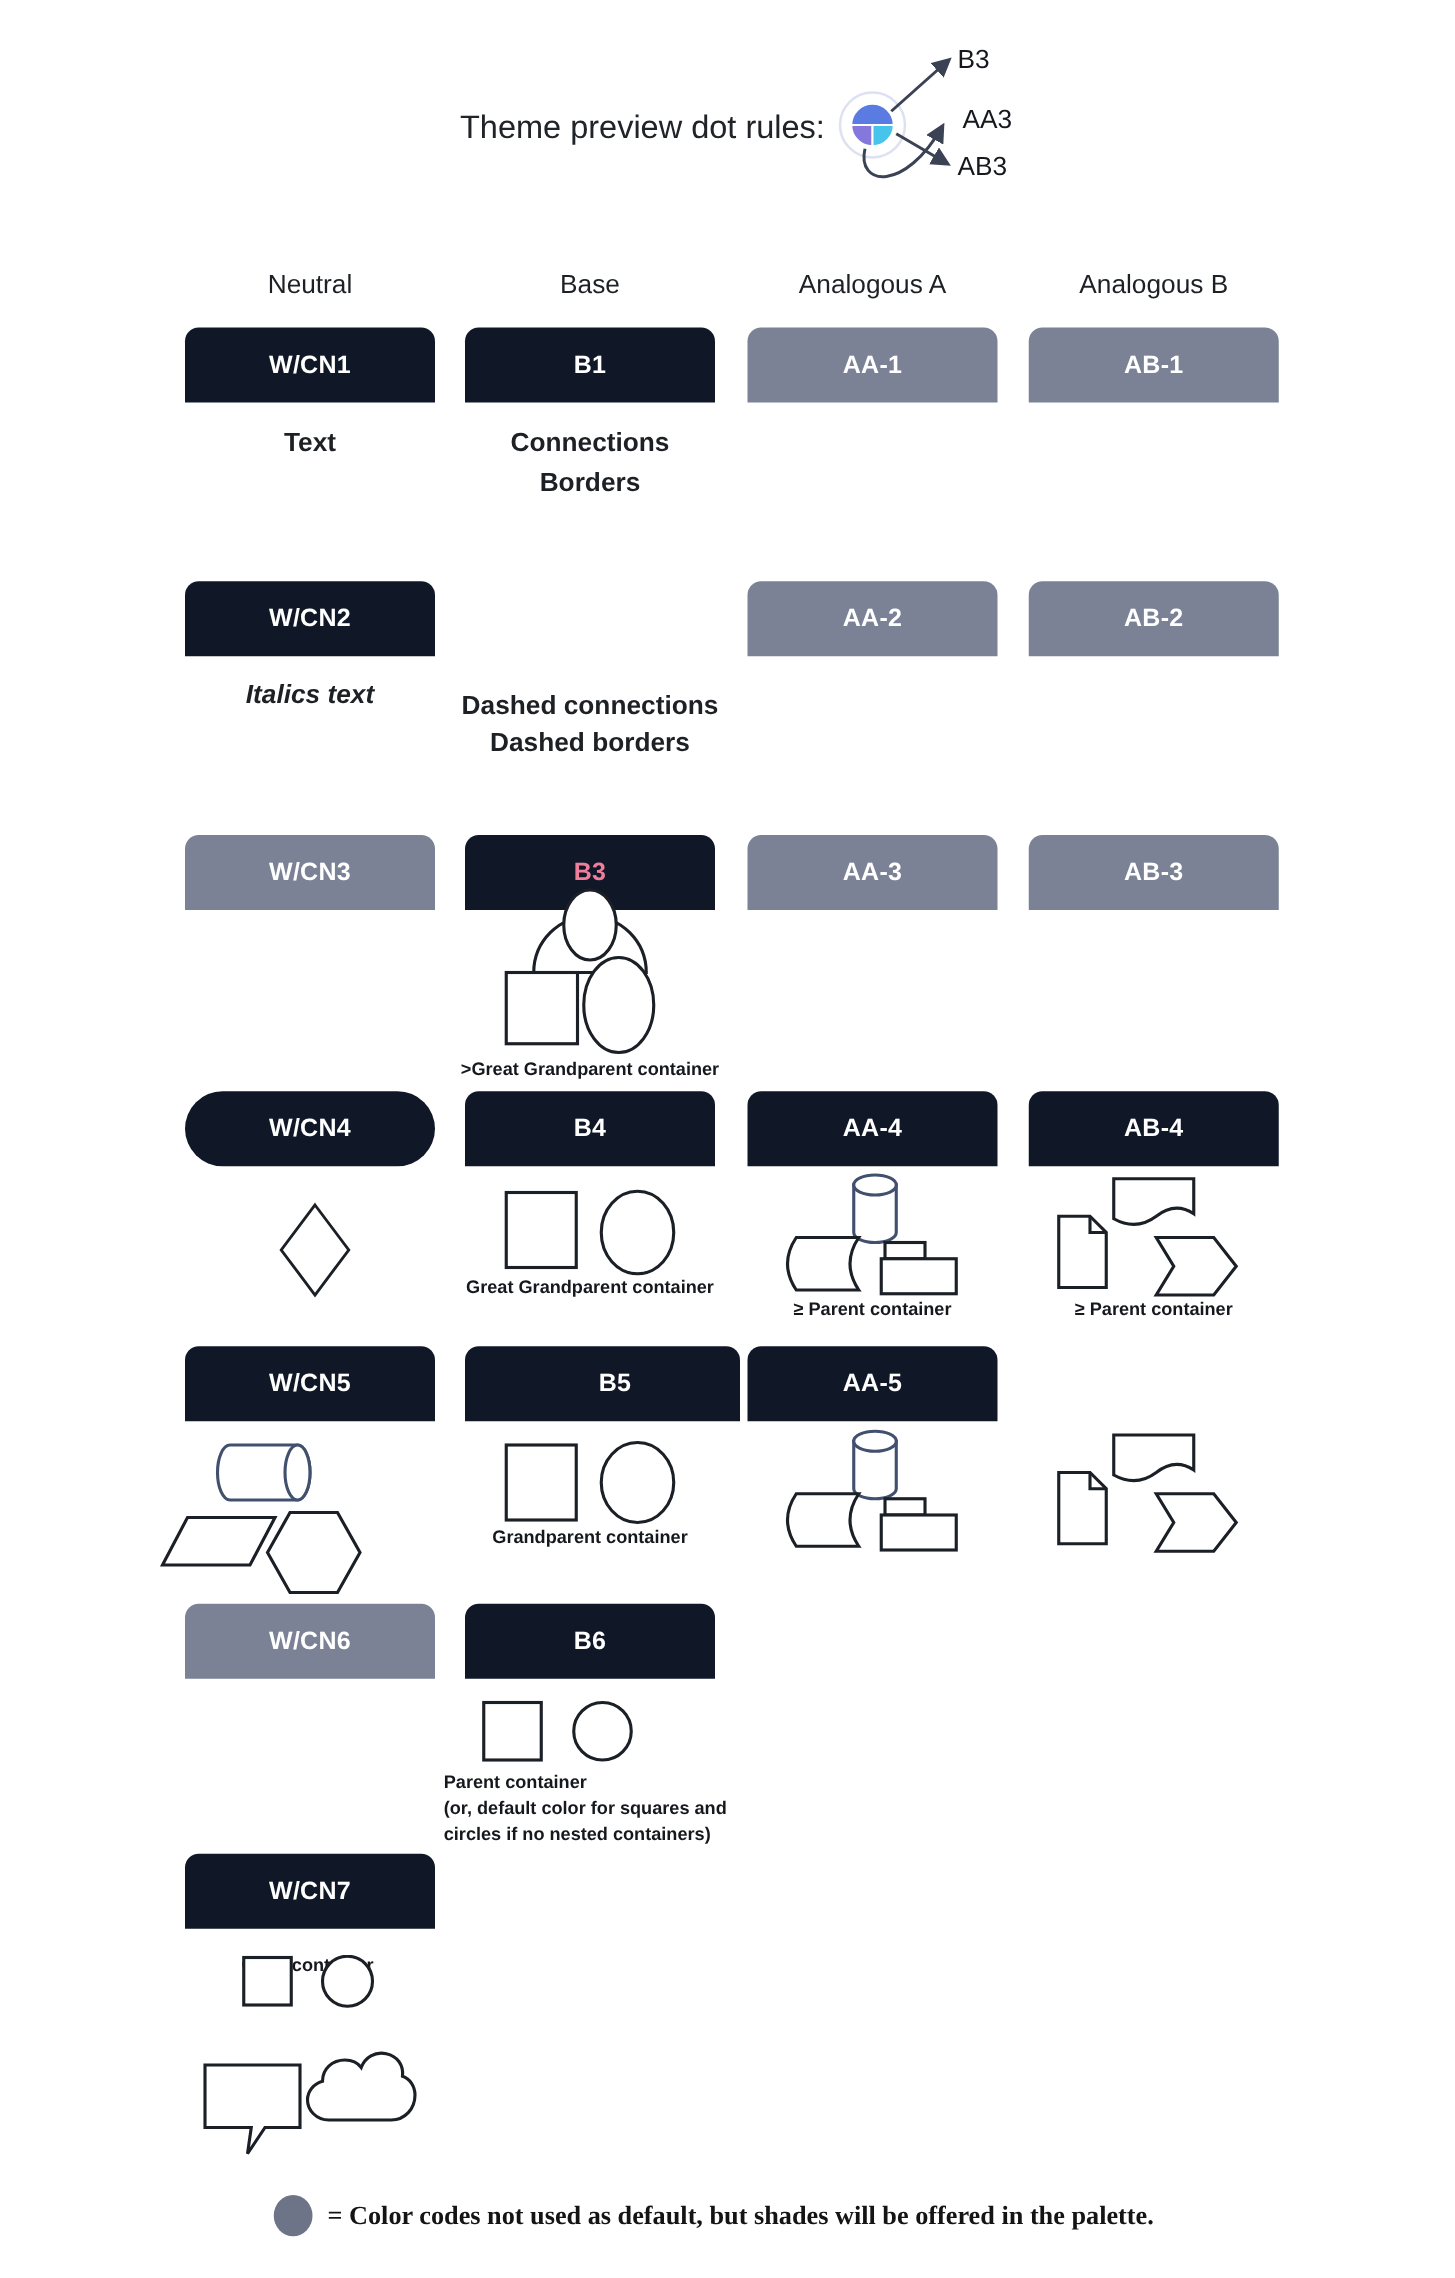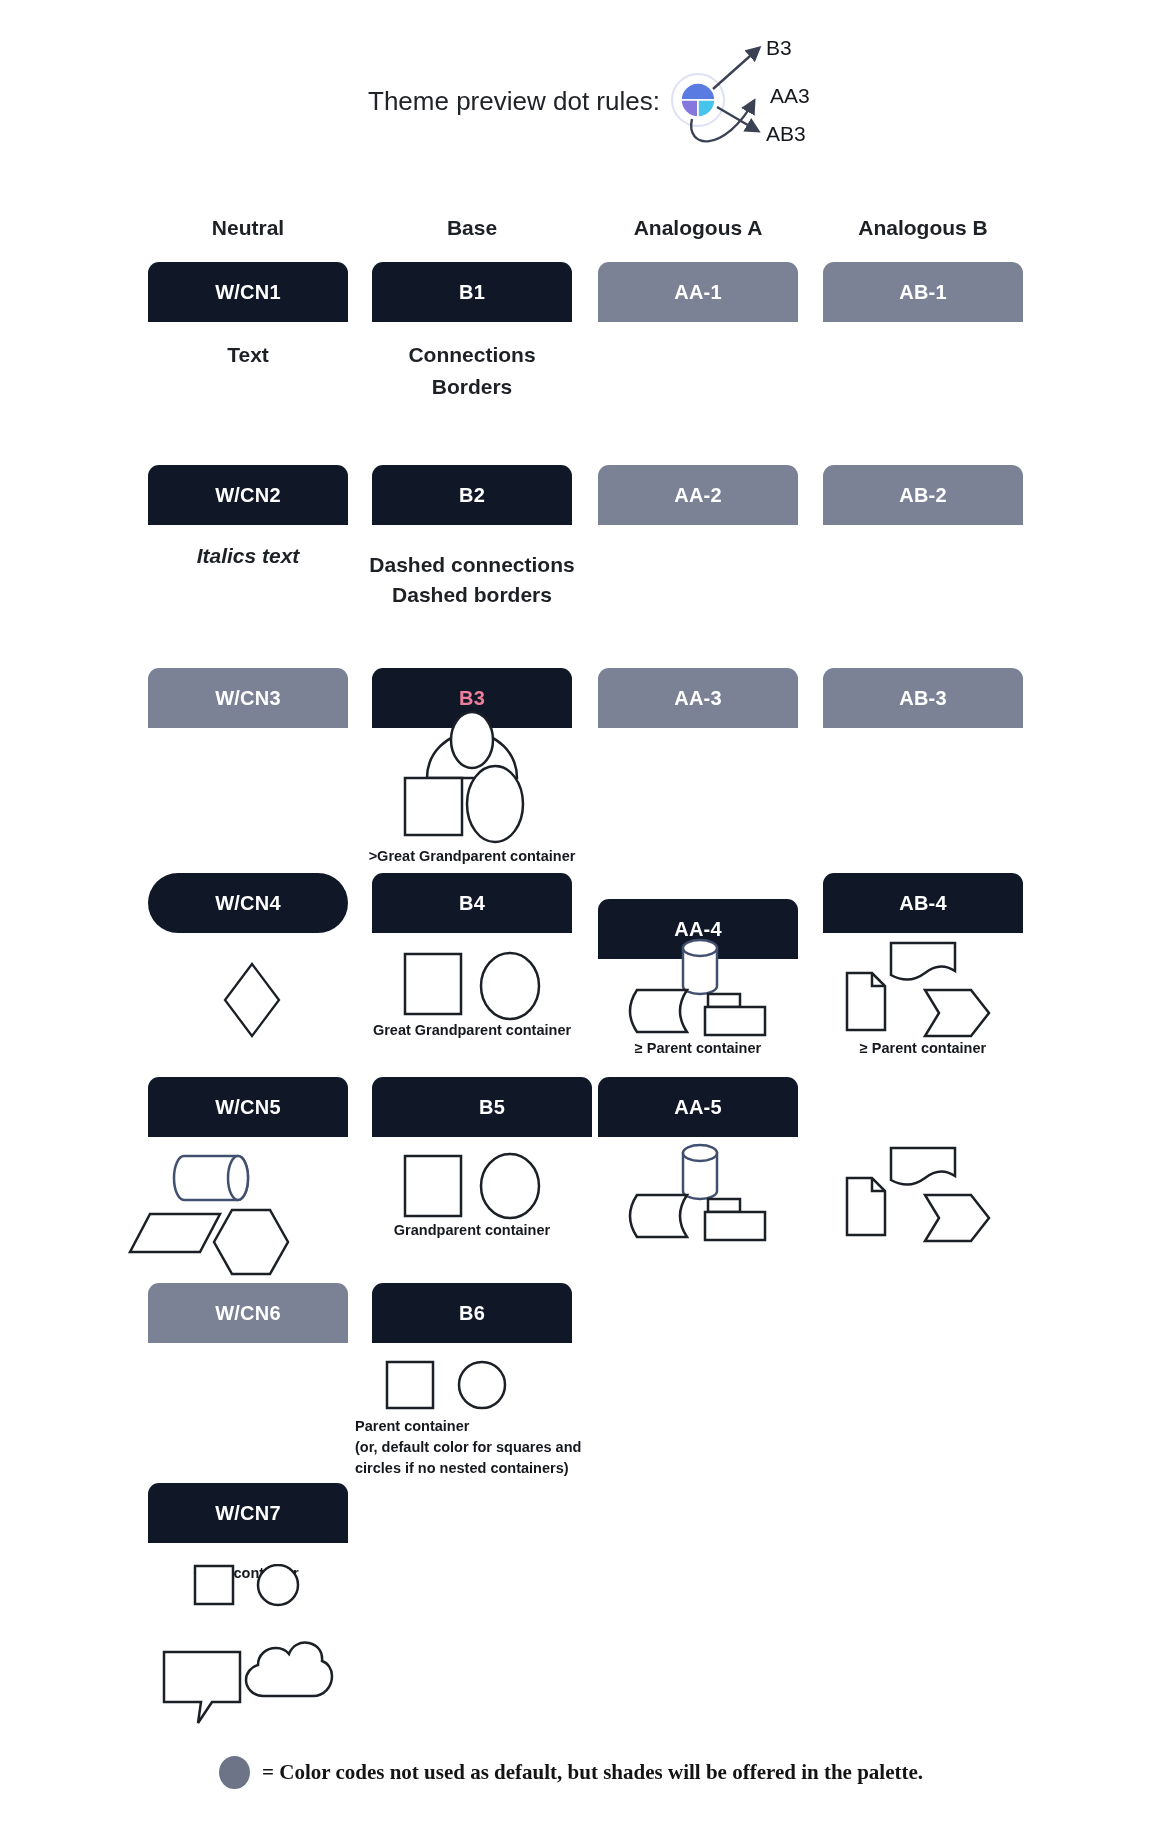--- a/index.html
+++ b/index.html
@@ -2,21 +2,21 @@
 <html><head>
 <meta charset="utf-8">
 <style>
   html,body{margin:0;padding:0;background:#ffffff;}
   .canvas{
     position:relative;width:1164px;height:1822px;background:#ffffff;
     font-family:"Liberation Sans","DejaVu Sans",sans-serif;color:#15181d;overflow:hidden;
   }
   .title{position:absolute;font-size:26px;font-weight:400;color:#202328;white-space:nowrap;}
   .dotlabel{position:absolute;font-size:21px;font-weight:400;color:#15181d;white-space:nowrap;}
-  .colhead{position:absolute;width:200px;text-align:center;font-size:21px;font-weight:700;color:#1d2024;}
+  .colhead{position:absolute;width:200px;text-align:center;font-size:21px;font-weight:400;color:#1d2024;}
   .sw{
     position:absolute;width:200px;height:60px;border-radius:11px 11px 0 0;
     display:flex;align-items:center;justify-content:center;
     font-size:20px;font-weight:700;color:#ffffff;letter-spacing:.2px;
   }
   .sw.dark{background:#101828;}
   .sw.gray{background:#7b8296;}
   .sw.pinktext{color:#ef7e9d;}
   .bignote{position:absolute;width:240px;text-align:center;font-size:21px;font-weight:700;color:#1d2024;white-space:nowrap;}
   .smallnote{position:absolute;width:260px;text-align:center;font-size:14.5px;font-weight:700;color:#15181d;white-space:nowrap;}
@@ -57,21 +57,20 @@
 
   <div class="sw dark" style="left:148px;top:262px;">W/CN1</div>
   <div class="sw dark" style="left:372px;top:262px;">B1</div>
   <div class="sw gray" style="left:598px;top:262px;">AA-1</div>
   <div class="sw gray" style="left:823px;top:262px;">AB-1</div>
   <div class="bignote" style="left:128px;top:343px;">Text</div>
   <div class="bignote" style="left:352px;top:343px;">Connections</div>
   <div class="bignote" style="left:352px;top:375px;">Borders</div>
 
   <div class="sw dark" style="left:148px;top:465px;">W/CN2</div>
-  <div class="sw dark" style="left:372px;top:465px;">B2</div>
   <div class="sw gray" style="left:598px;top:465px;">AA-2</div>
   <div class="sw gray" style="left:823px;top:465px;">AB-2</div>
   <div class="bignote" style="left:128px;top:544px;font-style:italic;">Italics text</div>
   <div class="bignote" style="left:352px;top:553px;">Dashed connections</div>
   <div class="bignote" style="left:352px;top:583px;">Dashed borders</div>
 
   <div class="sw gray" style="left:148px;top:668px;">W/CN3</div>
   <div class="sw dark pinktext" style="left:372px;top:668px;">B3</div>
   <div class="sw gray" style="left:598px;top:668px;">AA-3</div>
   <div class="sw gray" style="left:823px;top:668px;">AB-3</div>
@@ -79,21 +78,21 @@
   <svg class="shapes" style="left:395px;top:700px;" width="160" height="150" viewBox="0 0 160 150">
     <path d="M 32 78 A 45 45 0 0 1 122 78 Z" fill="#ffffff" stroke="#1b1f26" stroke-width="2.5"></path>
     <ellipse cx="77" cy="40" rx="21" ry="28" fill="#ffffff" stroke="#1b1f26" stroke-width="2.5"></ellipse>
     <rect x="10" y="78" width="57" height="57" fill="#ffffff" stroke="#1b1f26" stroke-width="2.5"></rect>
     <ellipse cx="100" cy="104" rx="28" ry="38" fill="#ffffff" stroke="#1b1f26" stroke-width="2.5"></ellipse>
   </svg>
   <div class="smallnote" style="left:342px;top:848px;">&gt;Great Grandparent container</div>
 
   <div class="sw dark" style="left:148px;top:873px;border-radius:30px;">W/CN4</div>
   <div class="sw dark" style="left:372px;top:873px;">B4</div>
-  <div class="sw dark" style="left:598px;top:899px;">AA-4</div>
+  <div class="sw dark" style="left:598px;top:873px;">AA-4</div>
   <div class="sw dark" style="left:823px;top:873px;">AB-4</div>
 
   <svg class="shapes" style="left:222px;top:960px;" width="60" height="80" viewBox="0 0 60 80">
     <polygon points="30,4 57,40 30,76 3,40" fill="#ffffff" stroke="#1b1f26" stroke-width="2.3"></polygon>
   </svg>
 
   <svg class="shapes" style="left:400px;top:946px;" width="145" height="80" viewBox="0 0 145 80">
     <rect x="5" y="8" width="56" height="60" fill="#ffffff" stroke="#1b1f26" stroke-width="2.5"></rect>
     <ellipse cx="110" cy="40" rx="29" ry="33" fill="#ffffff" stroke="#1b1f26" stroke-width="2.5"></ellipse>
   </svg>

